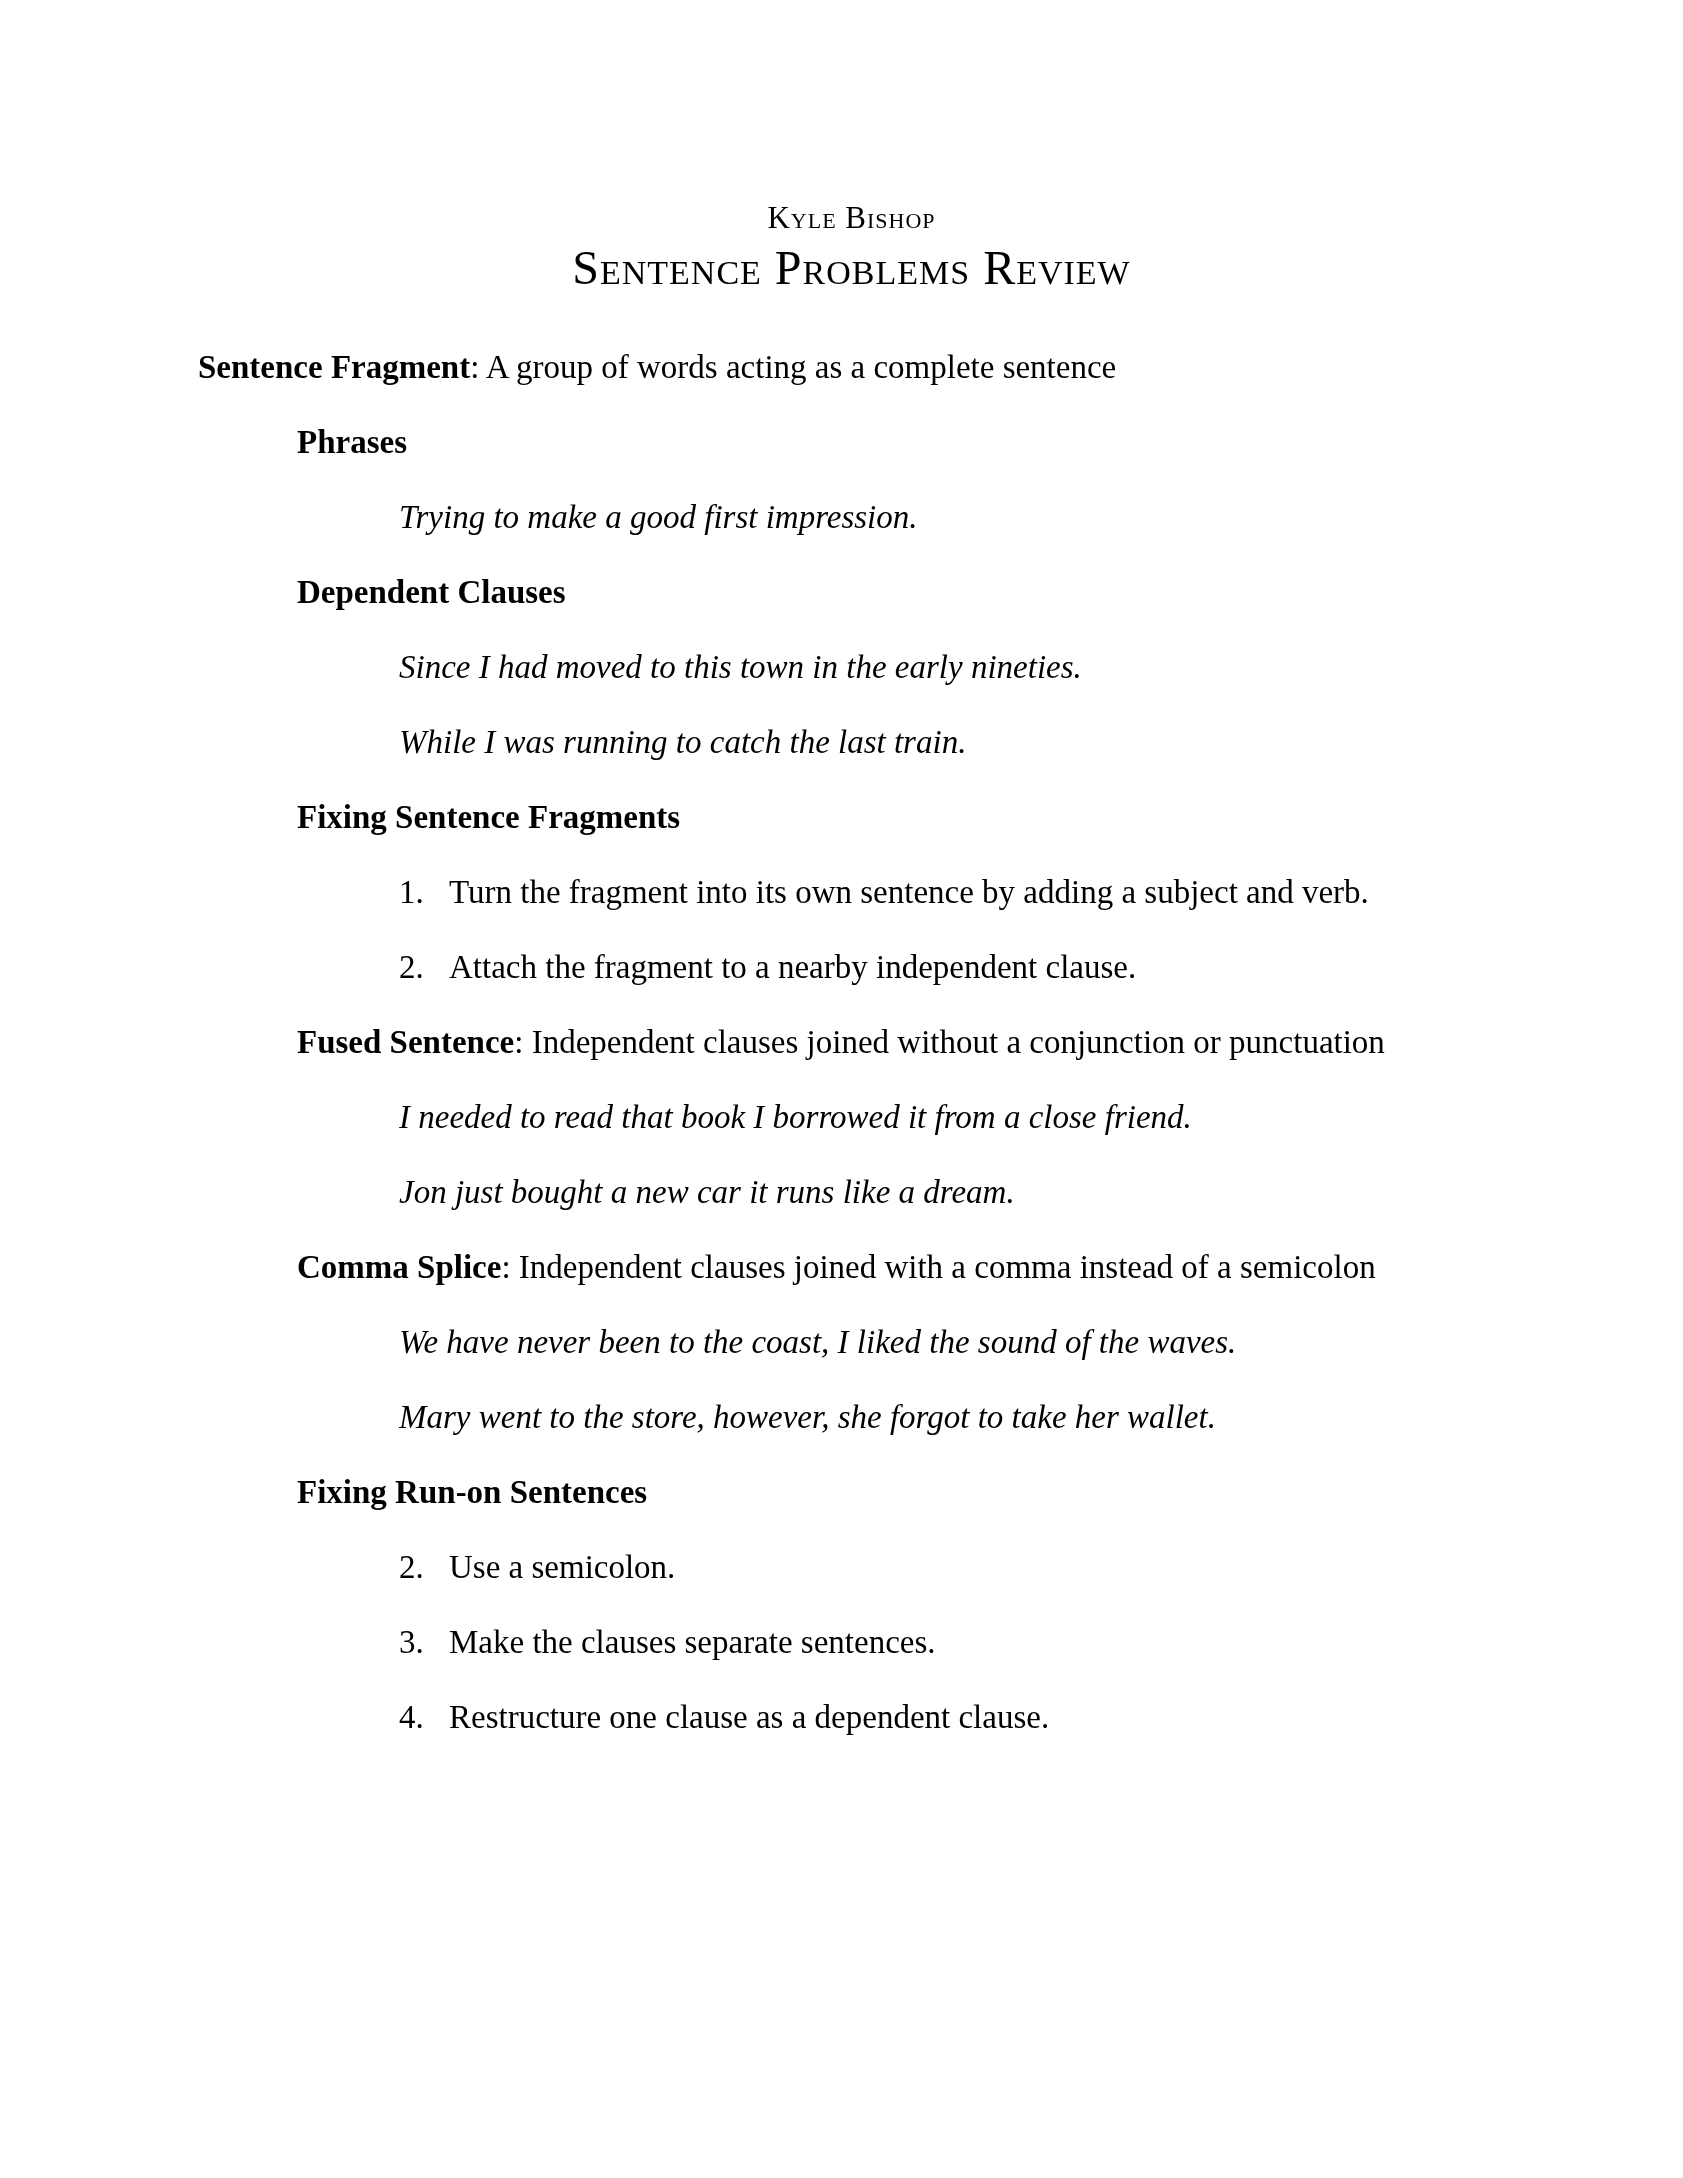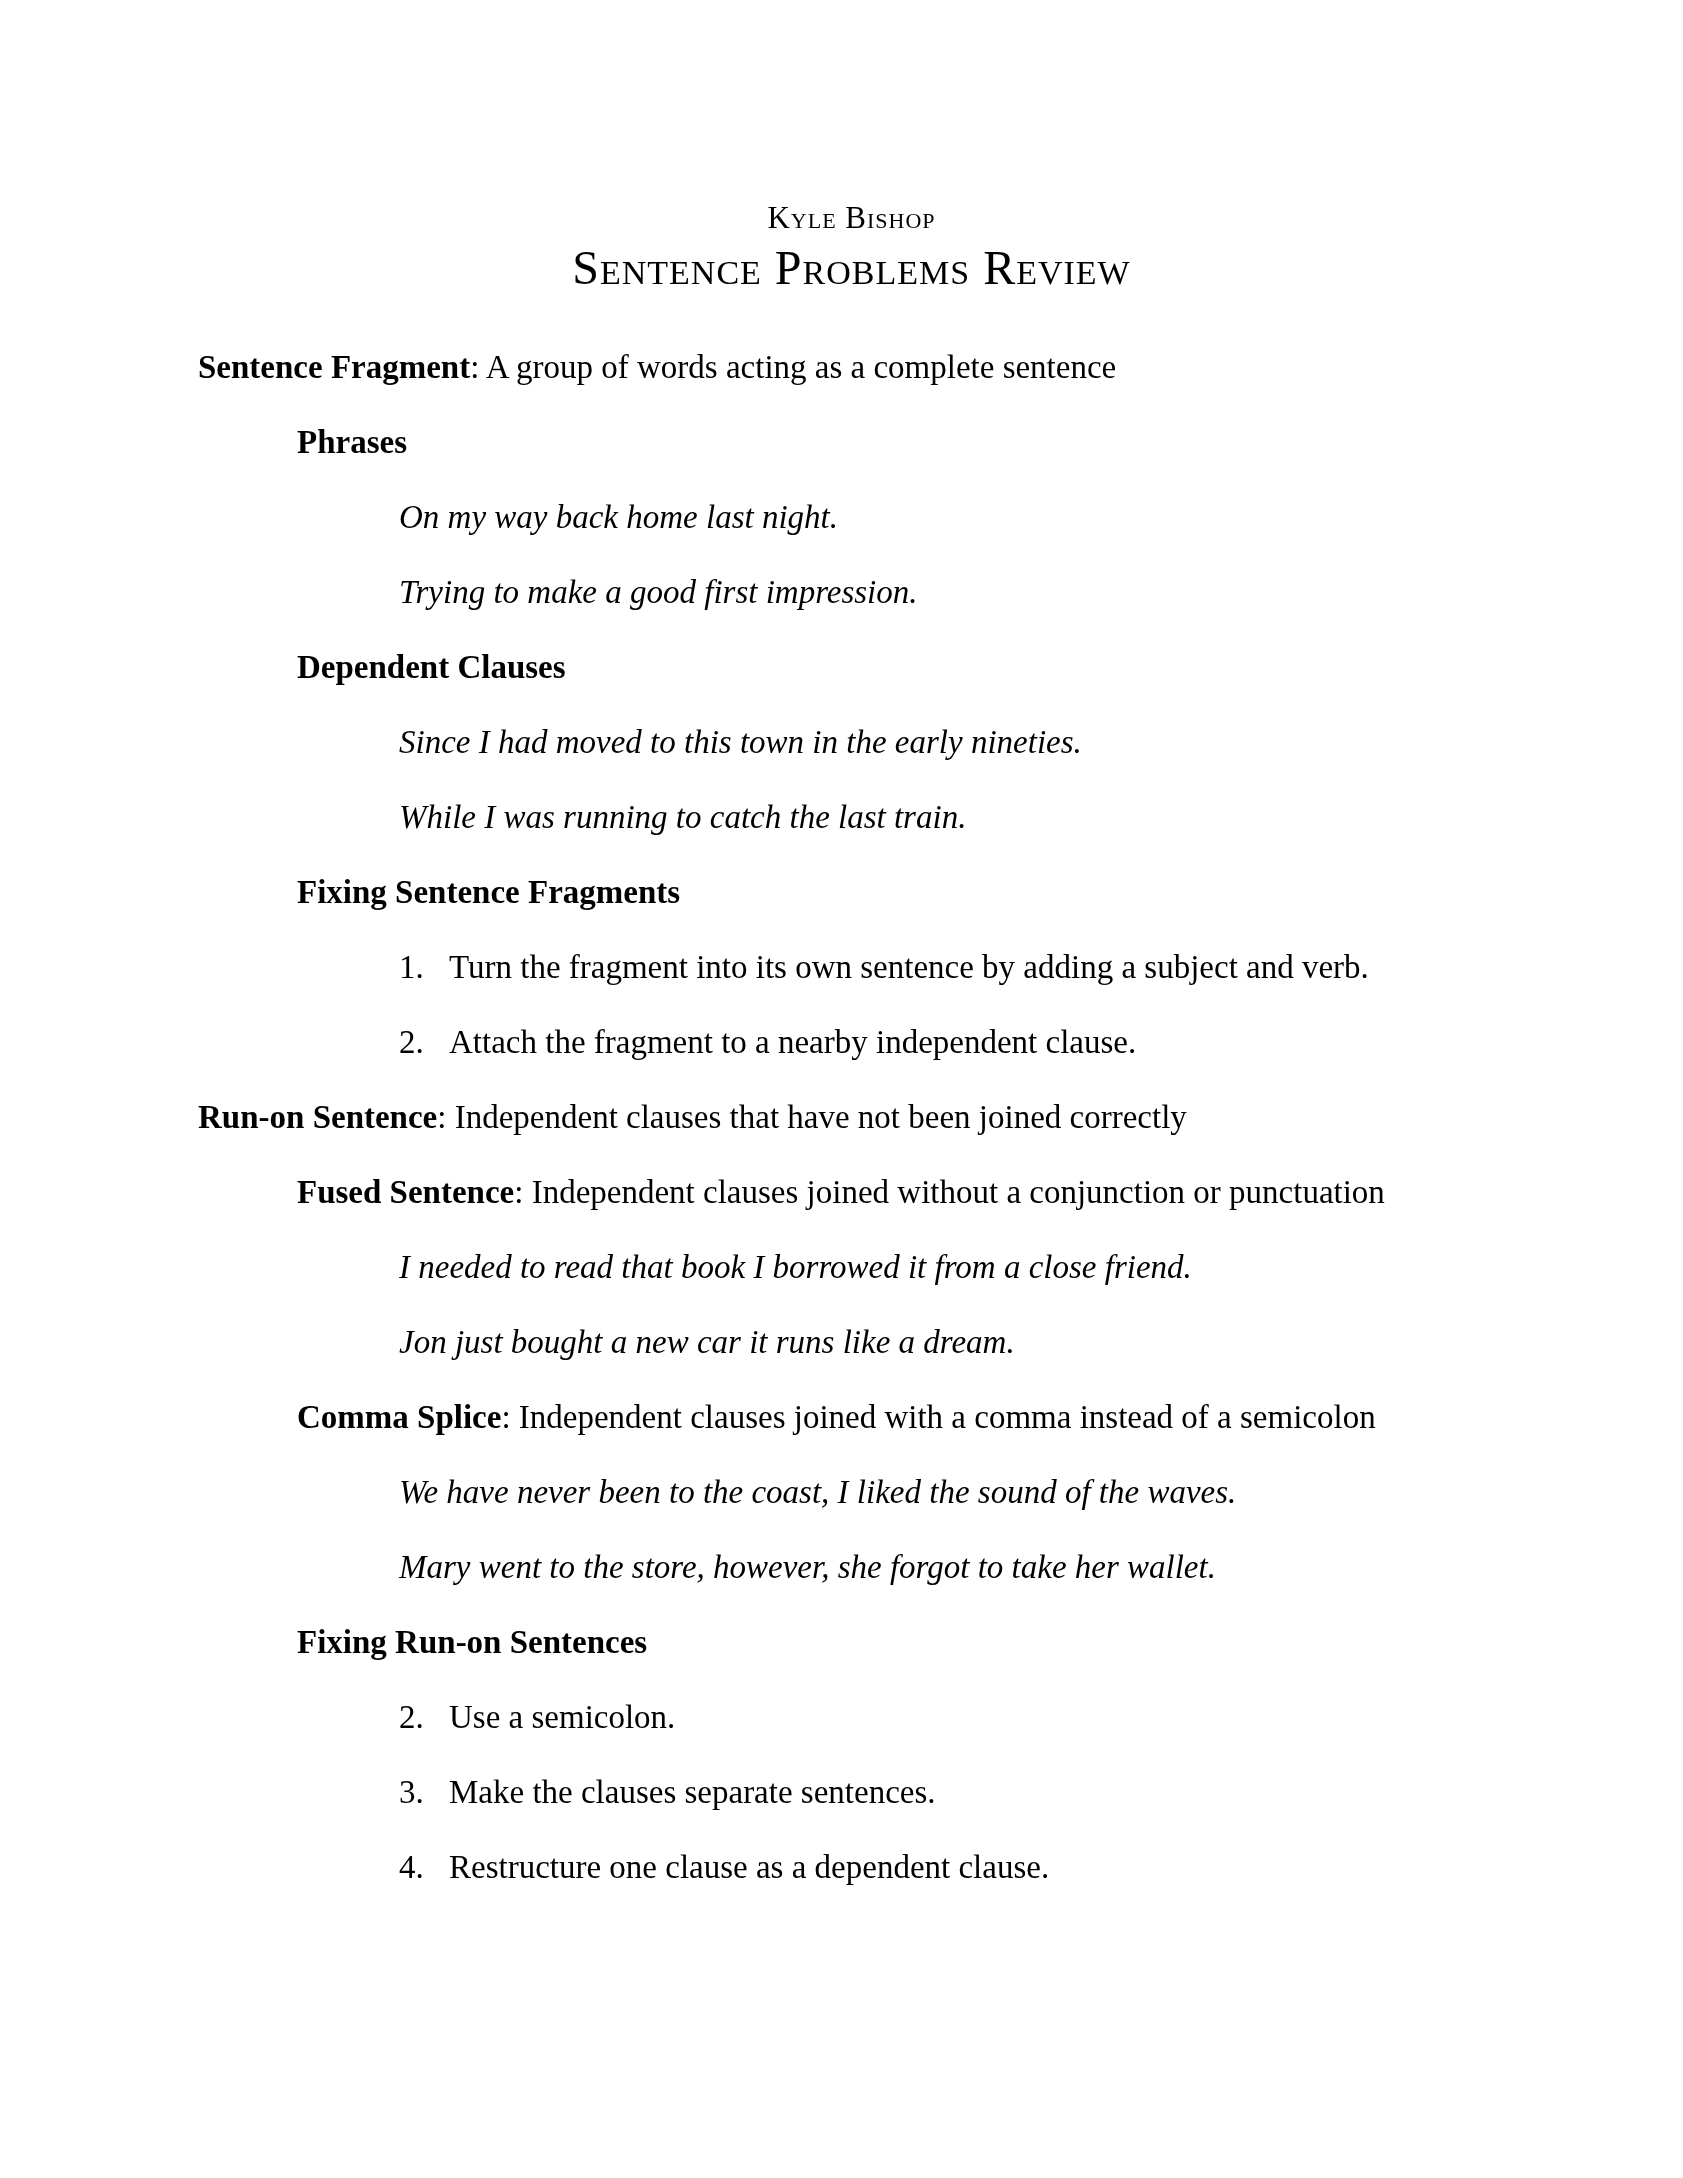--- a/index.html
+++ b/index.html
@@ -53,29 +53,27 @@
 <body>
 
 <div class="page">
   <div class="header">
     <div class="author">Kyle Bishop</div>
     <div class="title">Sentence Problems Review</div>
   </div>
   <div class="doc-body" id="doc-body">
       <p class="para indent0"><span class="term">Sentence Fragment</span><span>: A group of words acting as a complete sentence</span></p>
       <p class="para indent1 bold">Phrases</p>
-      <p class="para indent2 italic">On my way back home last night.</p>
       <p class="para indent2 italic">Trying to make a good first impression.</p>
       <p class="para indent1 bold">Dependent Clauses</p>
       <p class="para indent2 italic">Since I had moved to this town in the early nineties.</p>
       <p class="para indent2 italic">While I was running to catch the last train.</p>
       <p class="para indent1 bold">Fixing Sentence Fragments</p>
       <p class="para indent2"><span class="num">1.</span><span>Turn the fragment into its own sentence by adding a subject and verb.</span></p>
       <p class="para indent2"><span class="num">2.</span><span>Attach the fragment to a nearby independent clause.</span></p>
-      <p class="para indent0"><span class="term">Run-on Sentence</span><span>: Independent clauses that have not been joined correctly</span></p>
       <p class="para indent1"><span class="term">Fused Sentence</span><span>: Independent clauses joined without a conjunction or punctuation</span></p>
       <p class="para indent2 italic">I needed to read that book I borrowed it from a close friend.</p>
       <p class="para indent2 italic">Jon just bought a new car it runs like a dream.</p>
       <p class="para indent1"><span class="term">Comma Splice</span><span>: Independent clauses joined with a comma instead of a semicolon</span></p>
       <p class="para indent2 italic">We have never been to the coast, I liked the sound of the waves.</p>
       <p class="para indent2 italic">Mary went to the store, however, she forgot to take her wallet.</p>
       <p class="para indent1 bold">Fixing Run-on Sentences</p>
       <p class="para indent2"><span class="num">2.</span><span>Use a semicolon.</span></p>
       <p class="para indent2"><span class="num">3.</span><span>Make the clauses separate sentences.</span></p>
       <p class="para indent2"><span class="num">4.</span><span>Restructure one clause as a dependent clause.</span></p>

